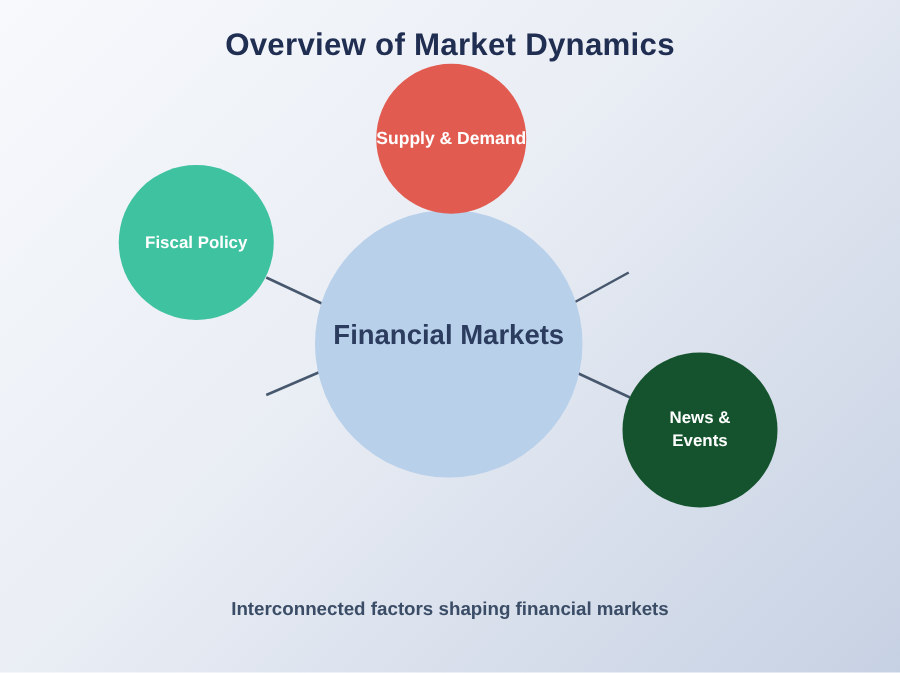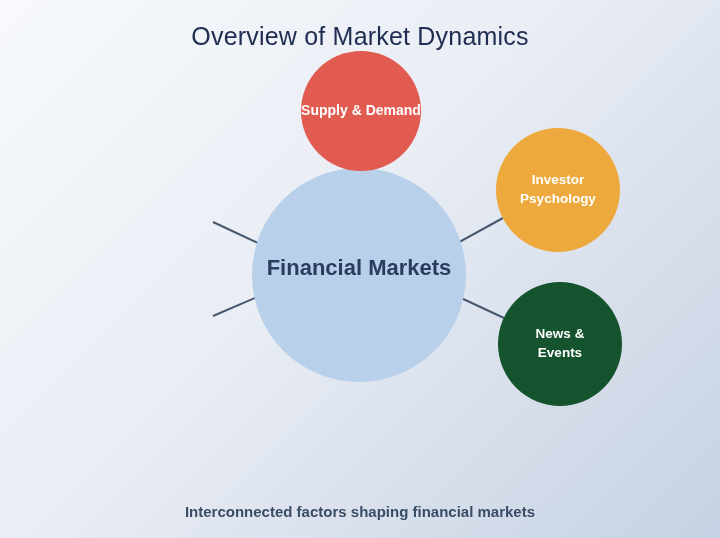--- a/index.html
+++ b/index.html
@@ -6,29 +6,28 @@
   body {
     width: 720px; height: 538px;
     font-family: "Liberation Sans", "DejaVu Sans", sans-serif;
     background: linear-gradient(135deg, #f7f9fc 0%, #e9edf4 45%, #c6d1e3 100%);
     overflow: hidden; position: relative;
   }
   .stage { position: absolute; inset: 0; }
 
   .page-title {
     position: absolute; left: 0; top: 22px; width: 720px;
-    text-align: center; font-size: 25px; font-weight: normal;
+    text-align: center; font-size: 25px; font-weight: bold;
     color: #202e52; letter-spacing: 0.2px;
   }
 
   .caption {
     position: absolute; left: 0; top: 479px; width: 720px;
     text-align: center; font-size: 15px; font-weight: bold;
     color: #3a4c66;
-    margin-top: 24px;
   }
 
   .node {
     position: absolute; border-radius: 50%;
     display: flex; align-items: center; justify-content: center;
     text-align: center;
   }
   .node-label {
     font-weight: bold; color: #ffffff; font-size: 13.5px; line-height: 1.4;
   }
@@ -69,24 +68,24 @@
   </svg>
 
   <div class="node node-center" style="background-color: rgb(184, 208, 234);">
     <div class="node-label" style="color: rgb(43, 60, 94);">Financial Markets</div>
   </div>
 
   <div class="node node-supply" style="background-color: rgb(226, 91, 80);">
     <div class="node-label wrap">Supply &amp; Demand</div>
   </div>
 
+  <div class="node node-fiscal" style="background-color: rgb(62, 194, 160);">
+    <div class="node-label wrap">Fiscal Policy</div>
+  </div>
 
-  <div class="node node-investor" style="background-color: rgb(237, 169, 60);">
-    <div class="node-label wrap">Investor Psychology</div>
-  </div>
 
 
   <div class="node node-news" style="background-color: #14532d;">
     <div class="node-label wrap">News &amp; Events</div>
   </div>
 
   <div class="caption" style="color: rgb(58, 76, 102);">Interconnected factors shaping financial markets</div>
 
 </div>
 

